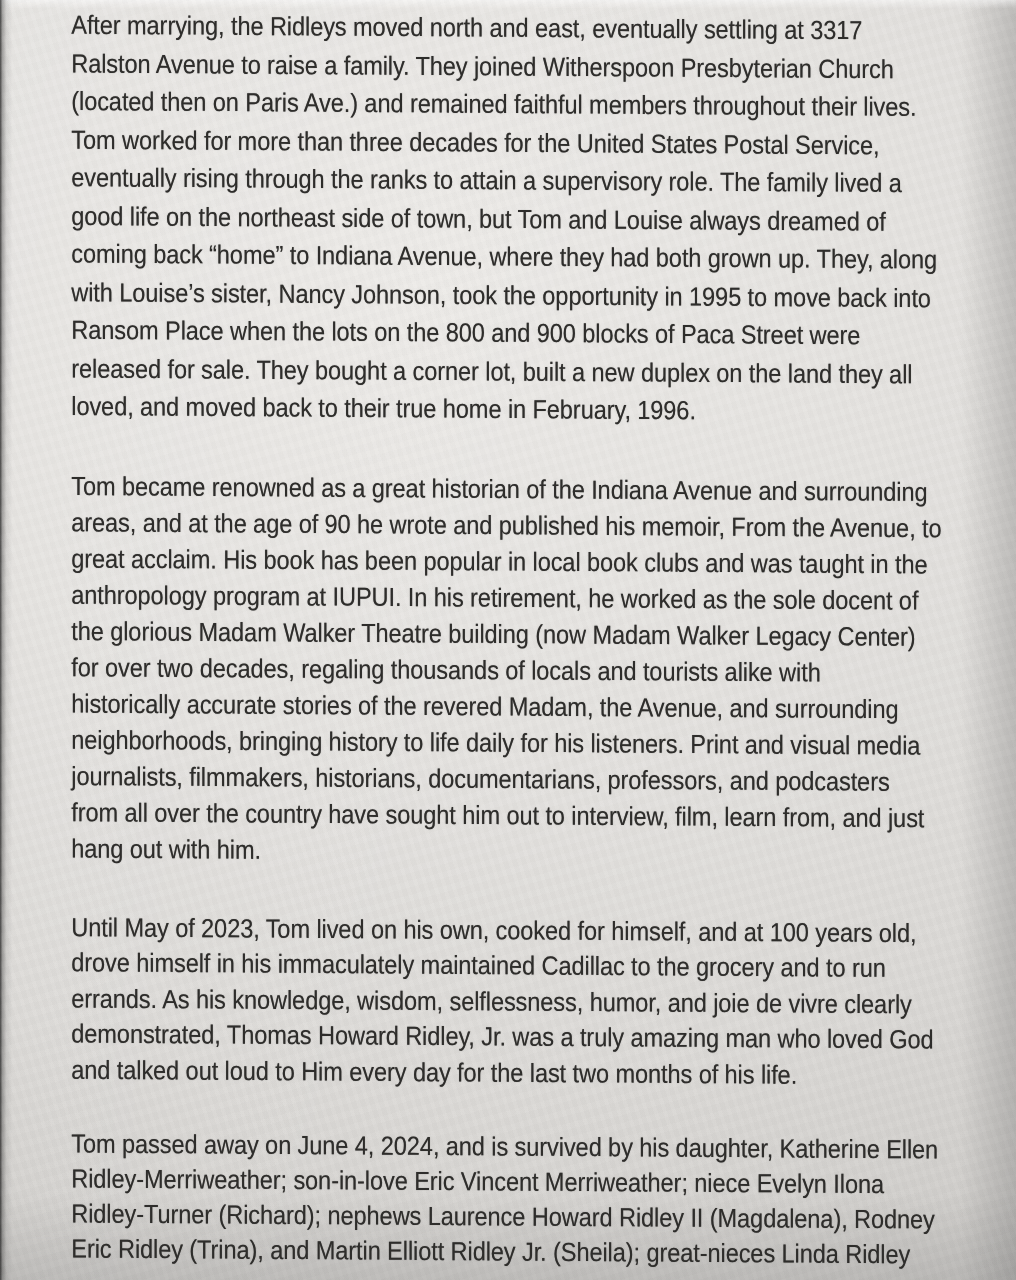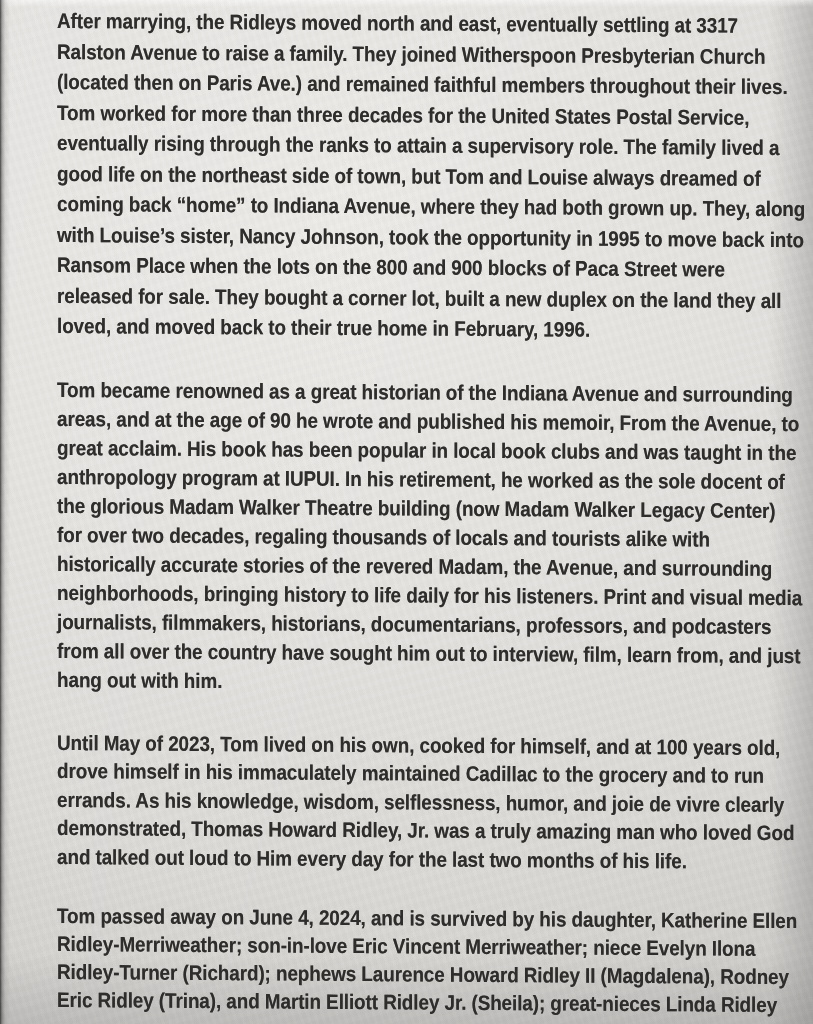--- a/index.html
+++ b/index.html
@@ -38,21 +38,20 @@
       
       linear-gradient(110deg,
         rgba(255,255,255,0.10) 0%,
         rgba(255,255,255,0.0) 55%),
       
       radial-gradient(ellipse 125% 95% at 42% 22%,
         #edebe8 0%,
         #e5e3e0 38%,
         #dbd9d6 68%,
         #c8c6c3 100%);
-    font-weight: bold;
   }
 
   
   .grain {
     position: absolute;
     inset: 0;
     background:
       repeating-linear-gradient(72deg,
         rgba(255,255,255,0.018) 0 3px,
         rgba(90,90,90,0.018) 3px 7px),

